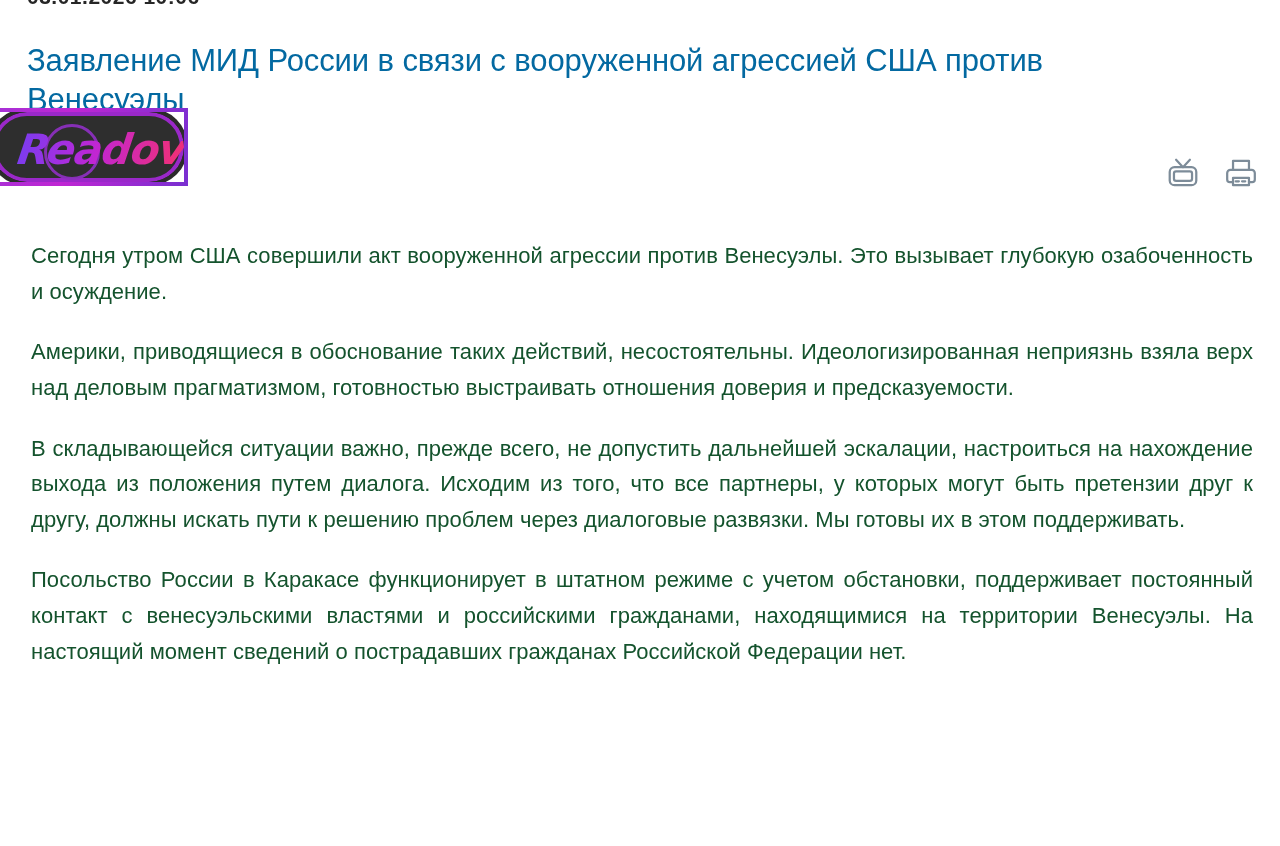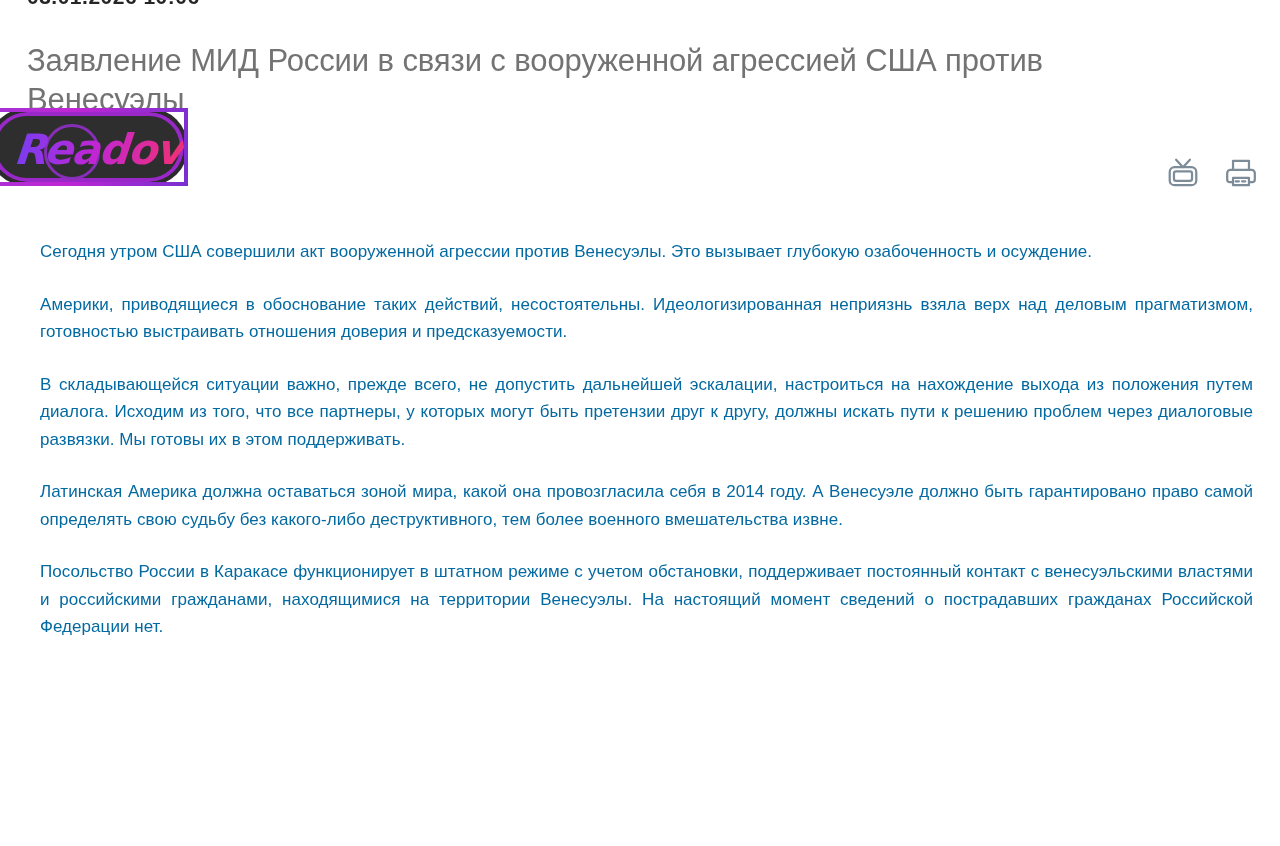--- a/index.html
+++ b/index.html
@@ -38,21 +38,21 @@
 
   
   .headline {
     position: absolute;
     left: 27px;
     top: 20px;
     width: 1160px;
     font-size: 31px;
     line-height: 1.28;
     font-weight: 400;
-    color: #737373;
+    color: #0369a1;
     letter-spacing: -0.1px;
   }
 
   
   .meta-row {
     position: absolute;
     left: 0;
     top: 150px;
     width: 1280px;
     height: 50px;
@@ -138,25 +138,25 @@
   }
 
   
   .article-body {
     position: absolute;
     left: 27px;
     top: 238px;
     width: 1226px;
   }
   .article-body p {
-    margin: 0 0 25px 13px;
-    font-size: 17px;
+    margin: 0 0 25px 4px;
+    font-size: 22px;
     line-height: 1.62;
     text-align: justify;
-    color: #0369a1;
+    color: #14532d;
     letter-spacing: 0.05px;
   }
   .article-body p:last-child { margin-bottom: 0; }
 </style>
 </head>
 <body>
 
 <div class="top-stamp-clip">
   <div class="top-stamp">03.01.2026 10:06</div>
 </div>
@@ -189,15 +189,14 @@
   <div class="logo-badge-inner">
     <span class="logo-arc"></span>
     <span class="logo-word">Readovka</span>
   </div>
 </div>
 
 <div class="article-body">
   <p>Сегодня утром США совершили акт вооруженной агрессии против Венесуэлы. Это вызывает глубокую озабоченность и осуждение.</p>
   <p>Америки, приводящиеся в обоснование таких действий, несостоятельны. Идеологизированная неприязнь взяла верх над деловым прагматизмом, готовностью выстраивать отношения доверия и предсказуемости.</p>
   <p>В складывающейся ситуации важно, прежде всего, не допустить дальнейшей эскалации, настроиться на нахождение выхода из положения путем диалога. Исходим из того, что все партнеры, у которых могут быть претензии друг к другу, должны искать пути к решению проблем через диалоговые развязки. Мы готовы их в этом поддерживать.</p>
-  <p>Латинская Америка должна оставаться зоной мира, какой она провозгласила себя в 2014 году. А Венесуэле должно быть гарантировано право самой определять свою судьбу без какого-либо деструктивного, тем более военного вмешательства извне.</p>
   <p>Посольство России в Каракасе функционирует в штатном режиме с учетом обстановки, поддерживает постоянный контакт с венесуэльскими властями и российскими гражданами, находящимися на территории Венесуэлы. На настоящий момент сведений о пострадавших гражданах Российской Федерации нет.</p>
 </div>
 
 </body></html>

